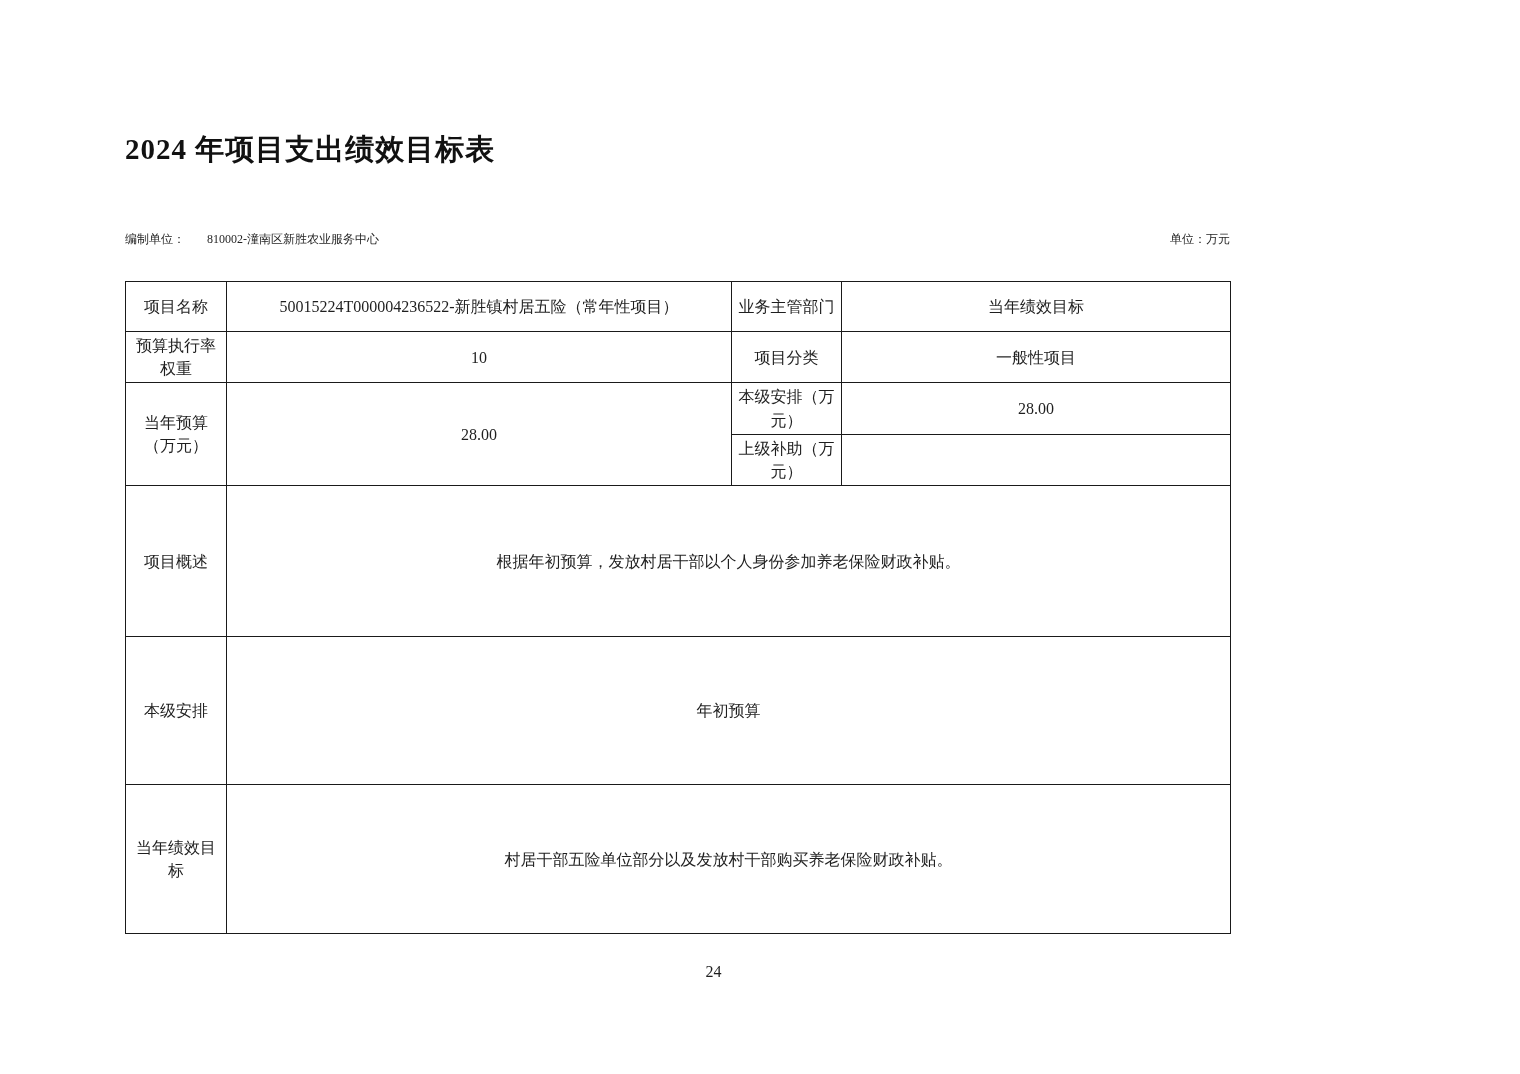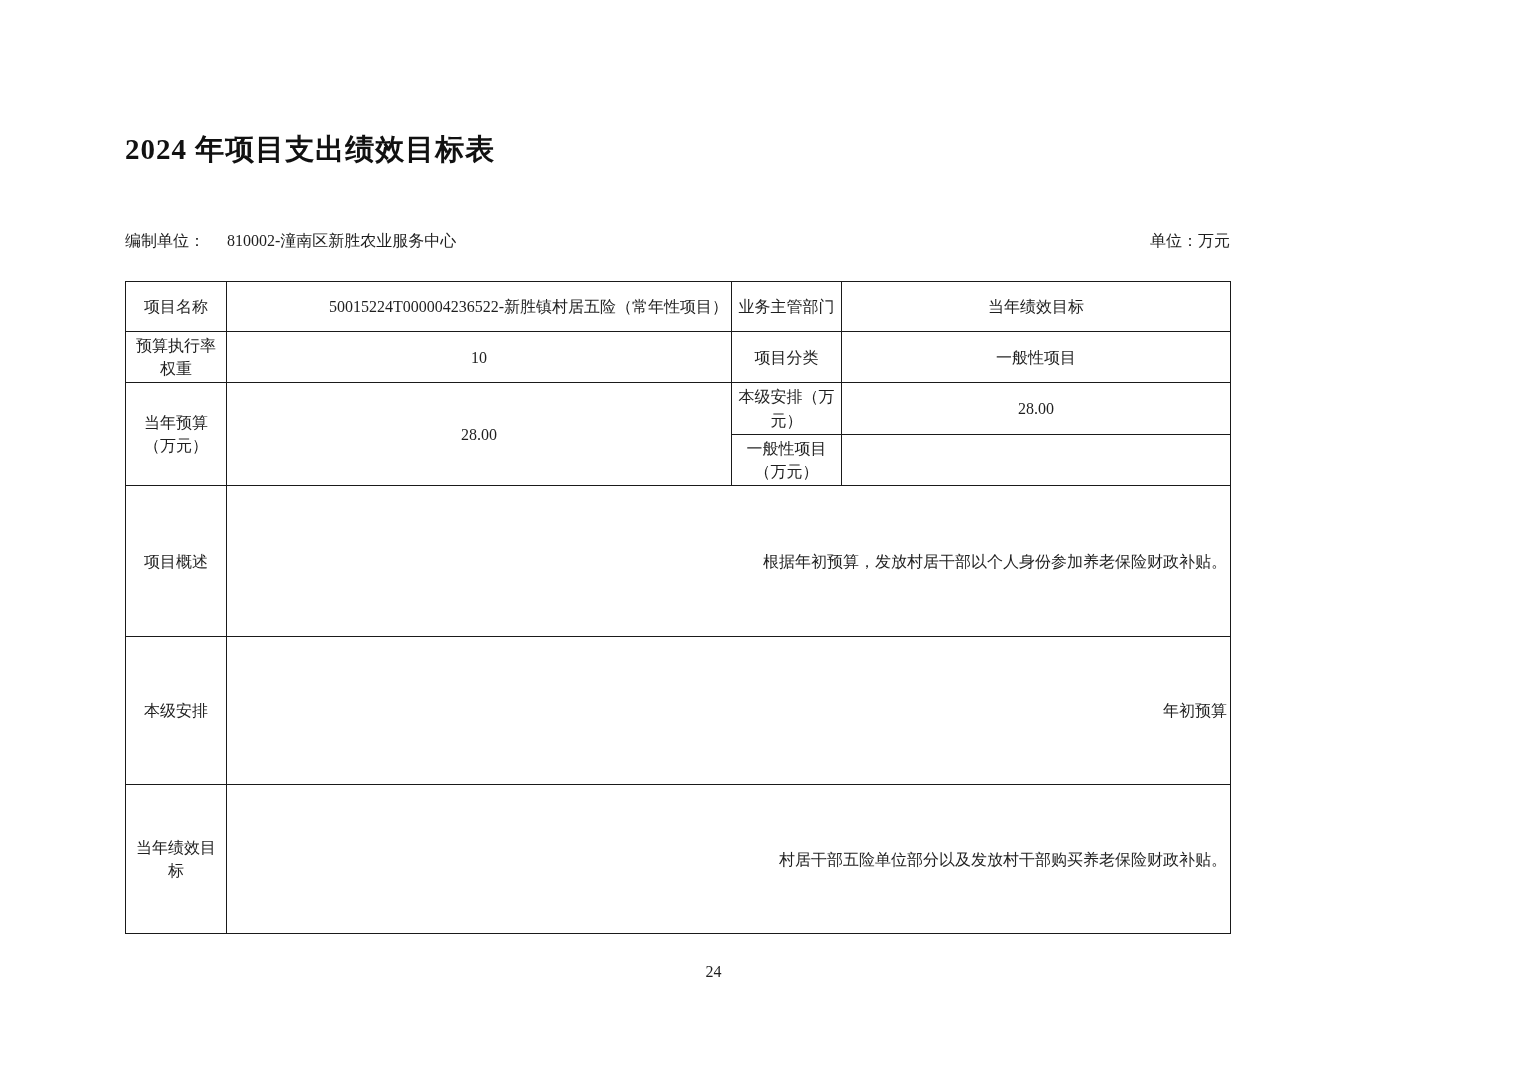--- a/index.html
+++ b/index.html
@@ -25,21 +25,21 @@
     font-size: 29px;
     font-weight: bold;
     letter-spacing: 1px;
     color: #111111;
   }
   .meta-line {
     position: absolute;
     top: 231px;
     left: 125px;
     width: 1105px;
-    font-size: 16px;
+    font-size: 12px;
     display: flex;
     justify-content: space-between;
     align-items: baseline;
   }
   .meta-left .meta-value {
     margin-left: 22px;
   }
   .perf-table {
     position: absolute;
     top: 281px;
@@ -57,21 +57,21 @@
     vertical-align: middle;
     overflow: hidden;
   }
   .cell-label {
     text-align: center;
   }
   .val-center {
     text-align: center;
   }
   .val-left {
-    text-align: right;
+    text-align: center;
     padding-left: 2px;
     padding-right: 8px;
   }
   .row-h50  { height: 50px; }
   .row-h48  { height: 48px; }
   .row-h49  { height: 49px; }
   .row-h151 { height: 151px; }
   .row-h148 { height: 148px; }
   .row-h149 { height: 149px; }
   .page-footer {
@@ -121,21 +121,21 @@
       </tr>
 
       <tr class="row-h49">
         <td class="cell-label" rowspan="2">当年预算（万元）</td>
         <td class="val-center" rowspan="2">28.00</td>
         <td class="cell-label">本级安排（万元）</td>
         <td class="val-center">28.00</td>
       </tr>
 
       <tr class="row-h50">
-        <td class="cell-label">一般性项目（万元）</td>
+        <td class="cell-label">上级补助（万元）</td>
         <td class="val-center"></td>
       </tr>
 
       <tr class="row-h151">
         <td class="cell-label">项目概述</td>
         <td class="val-left" colspan="3">根据年初预算，发放村居干部以个人身份参加养老保险财政补贴。</td>
       </tr>
 
       <tr class="row-h148">
         <td class="cell-label">本级安排</td>

